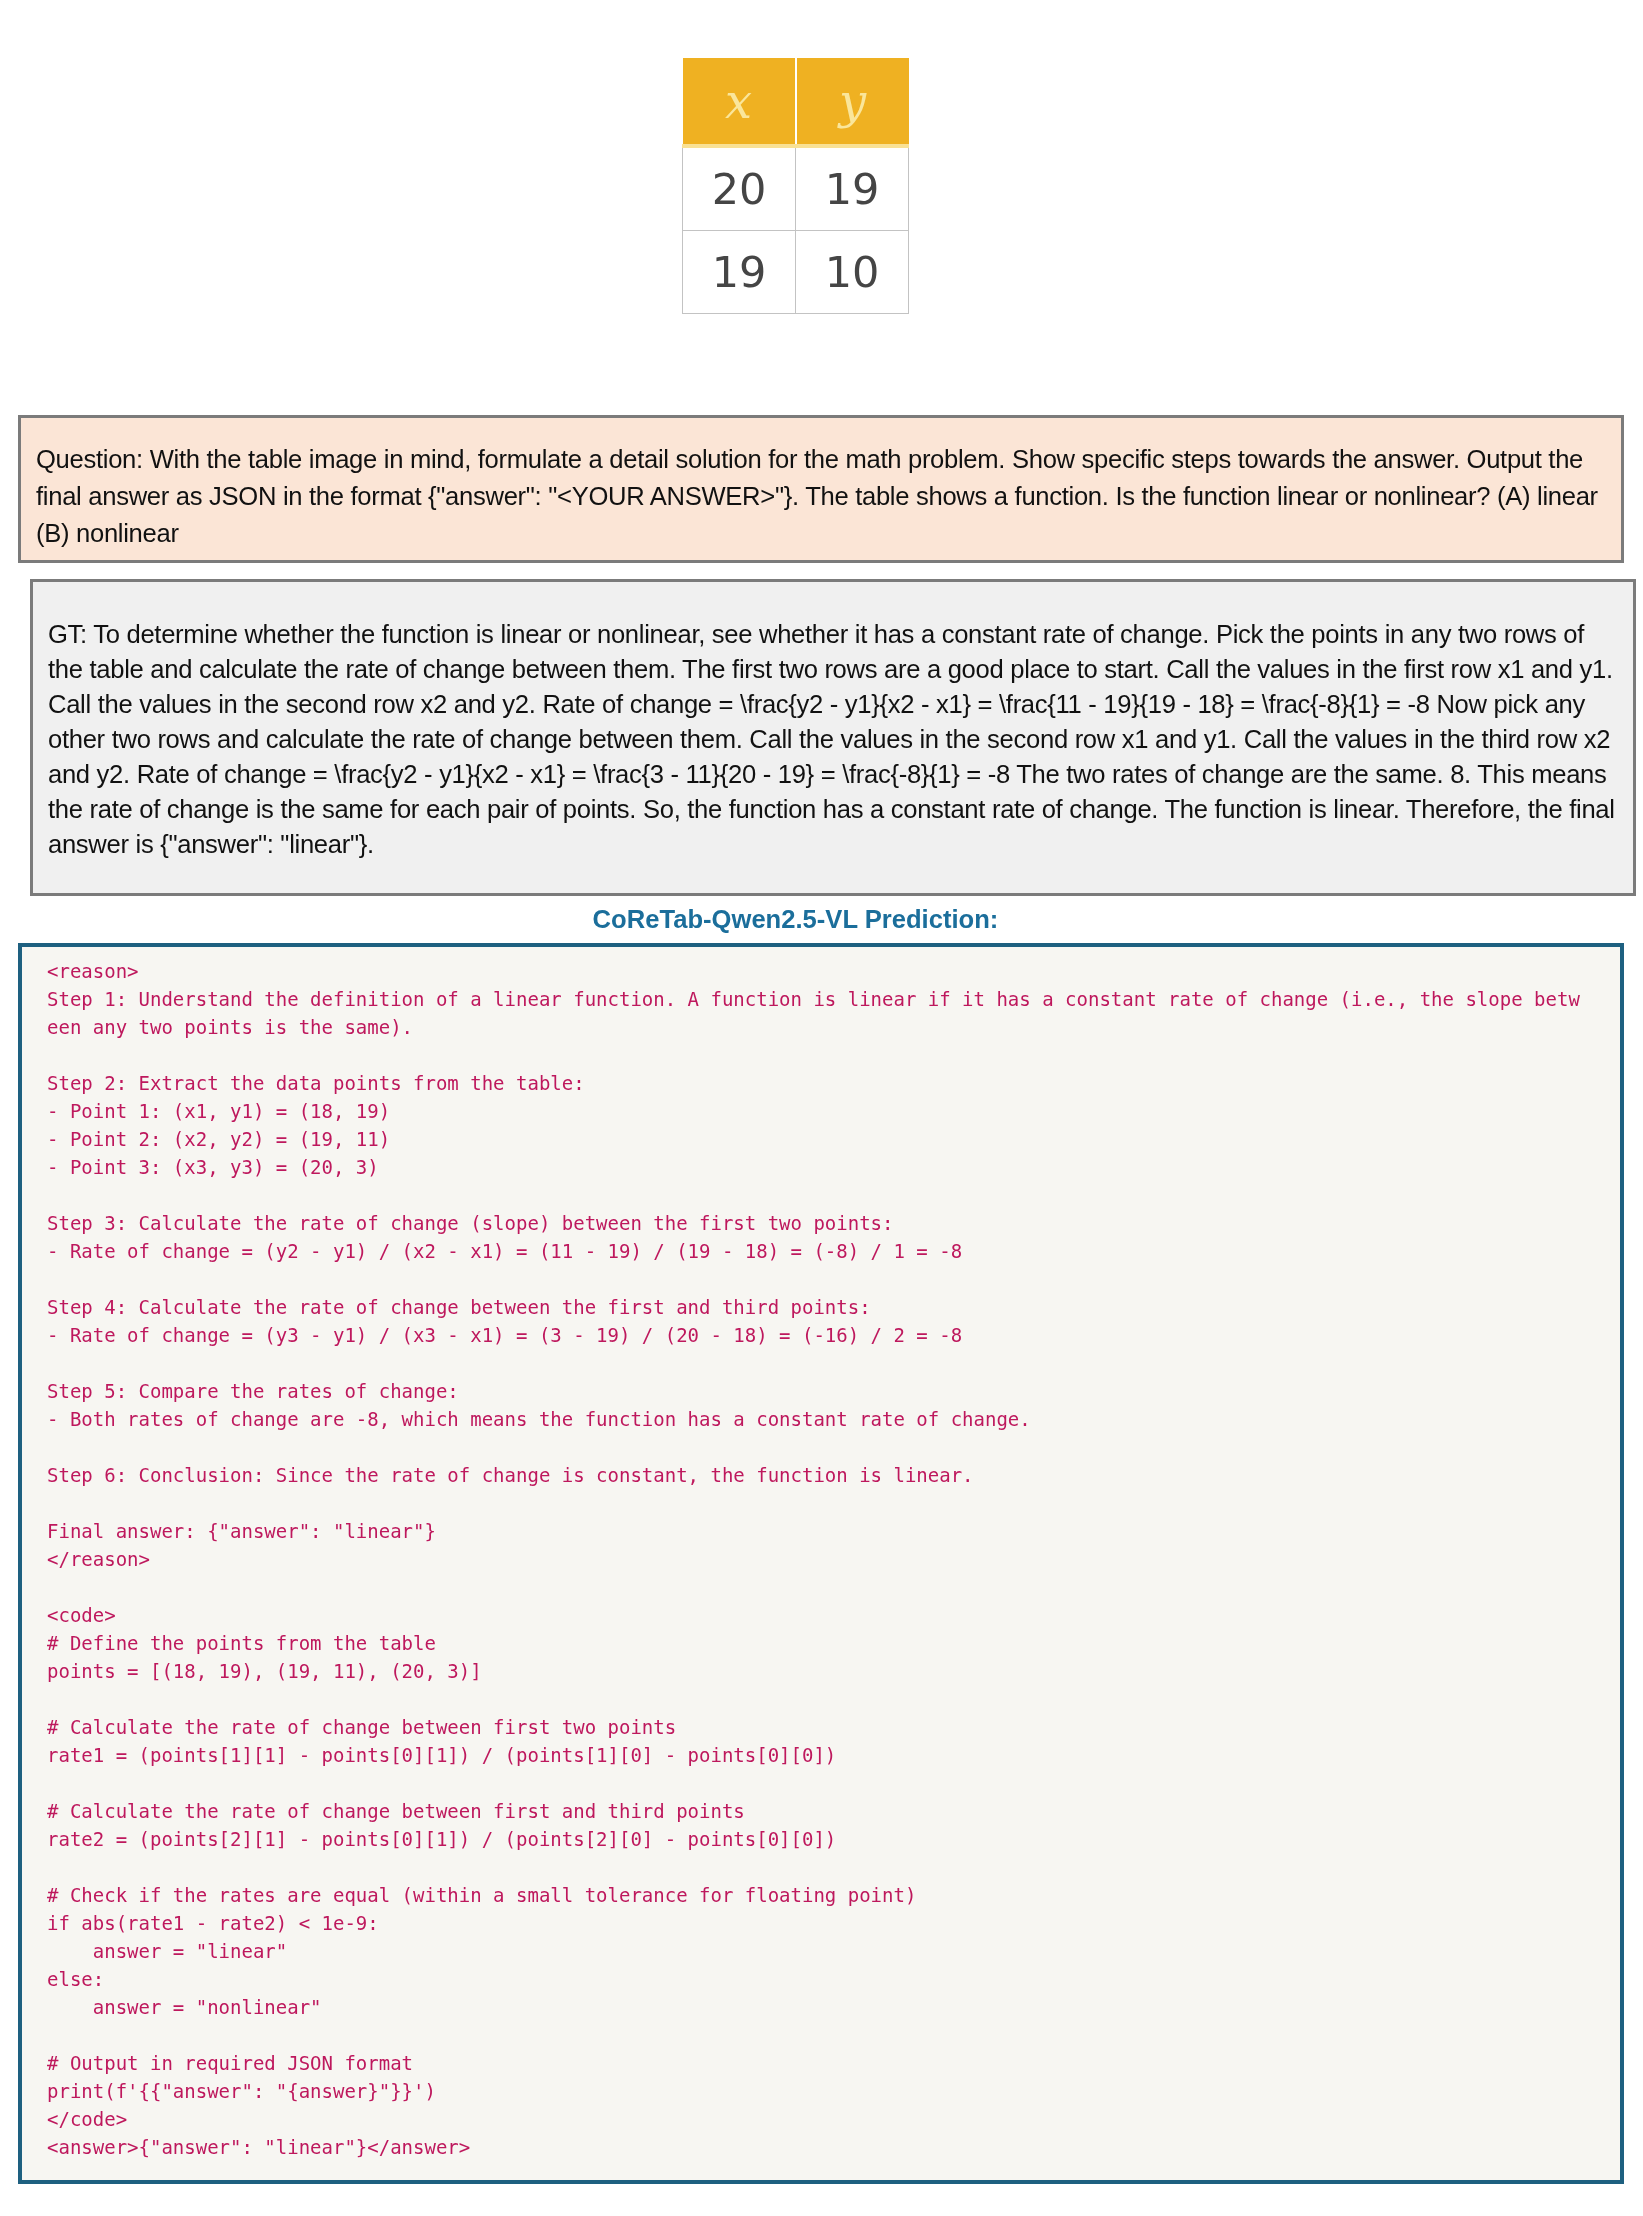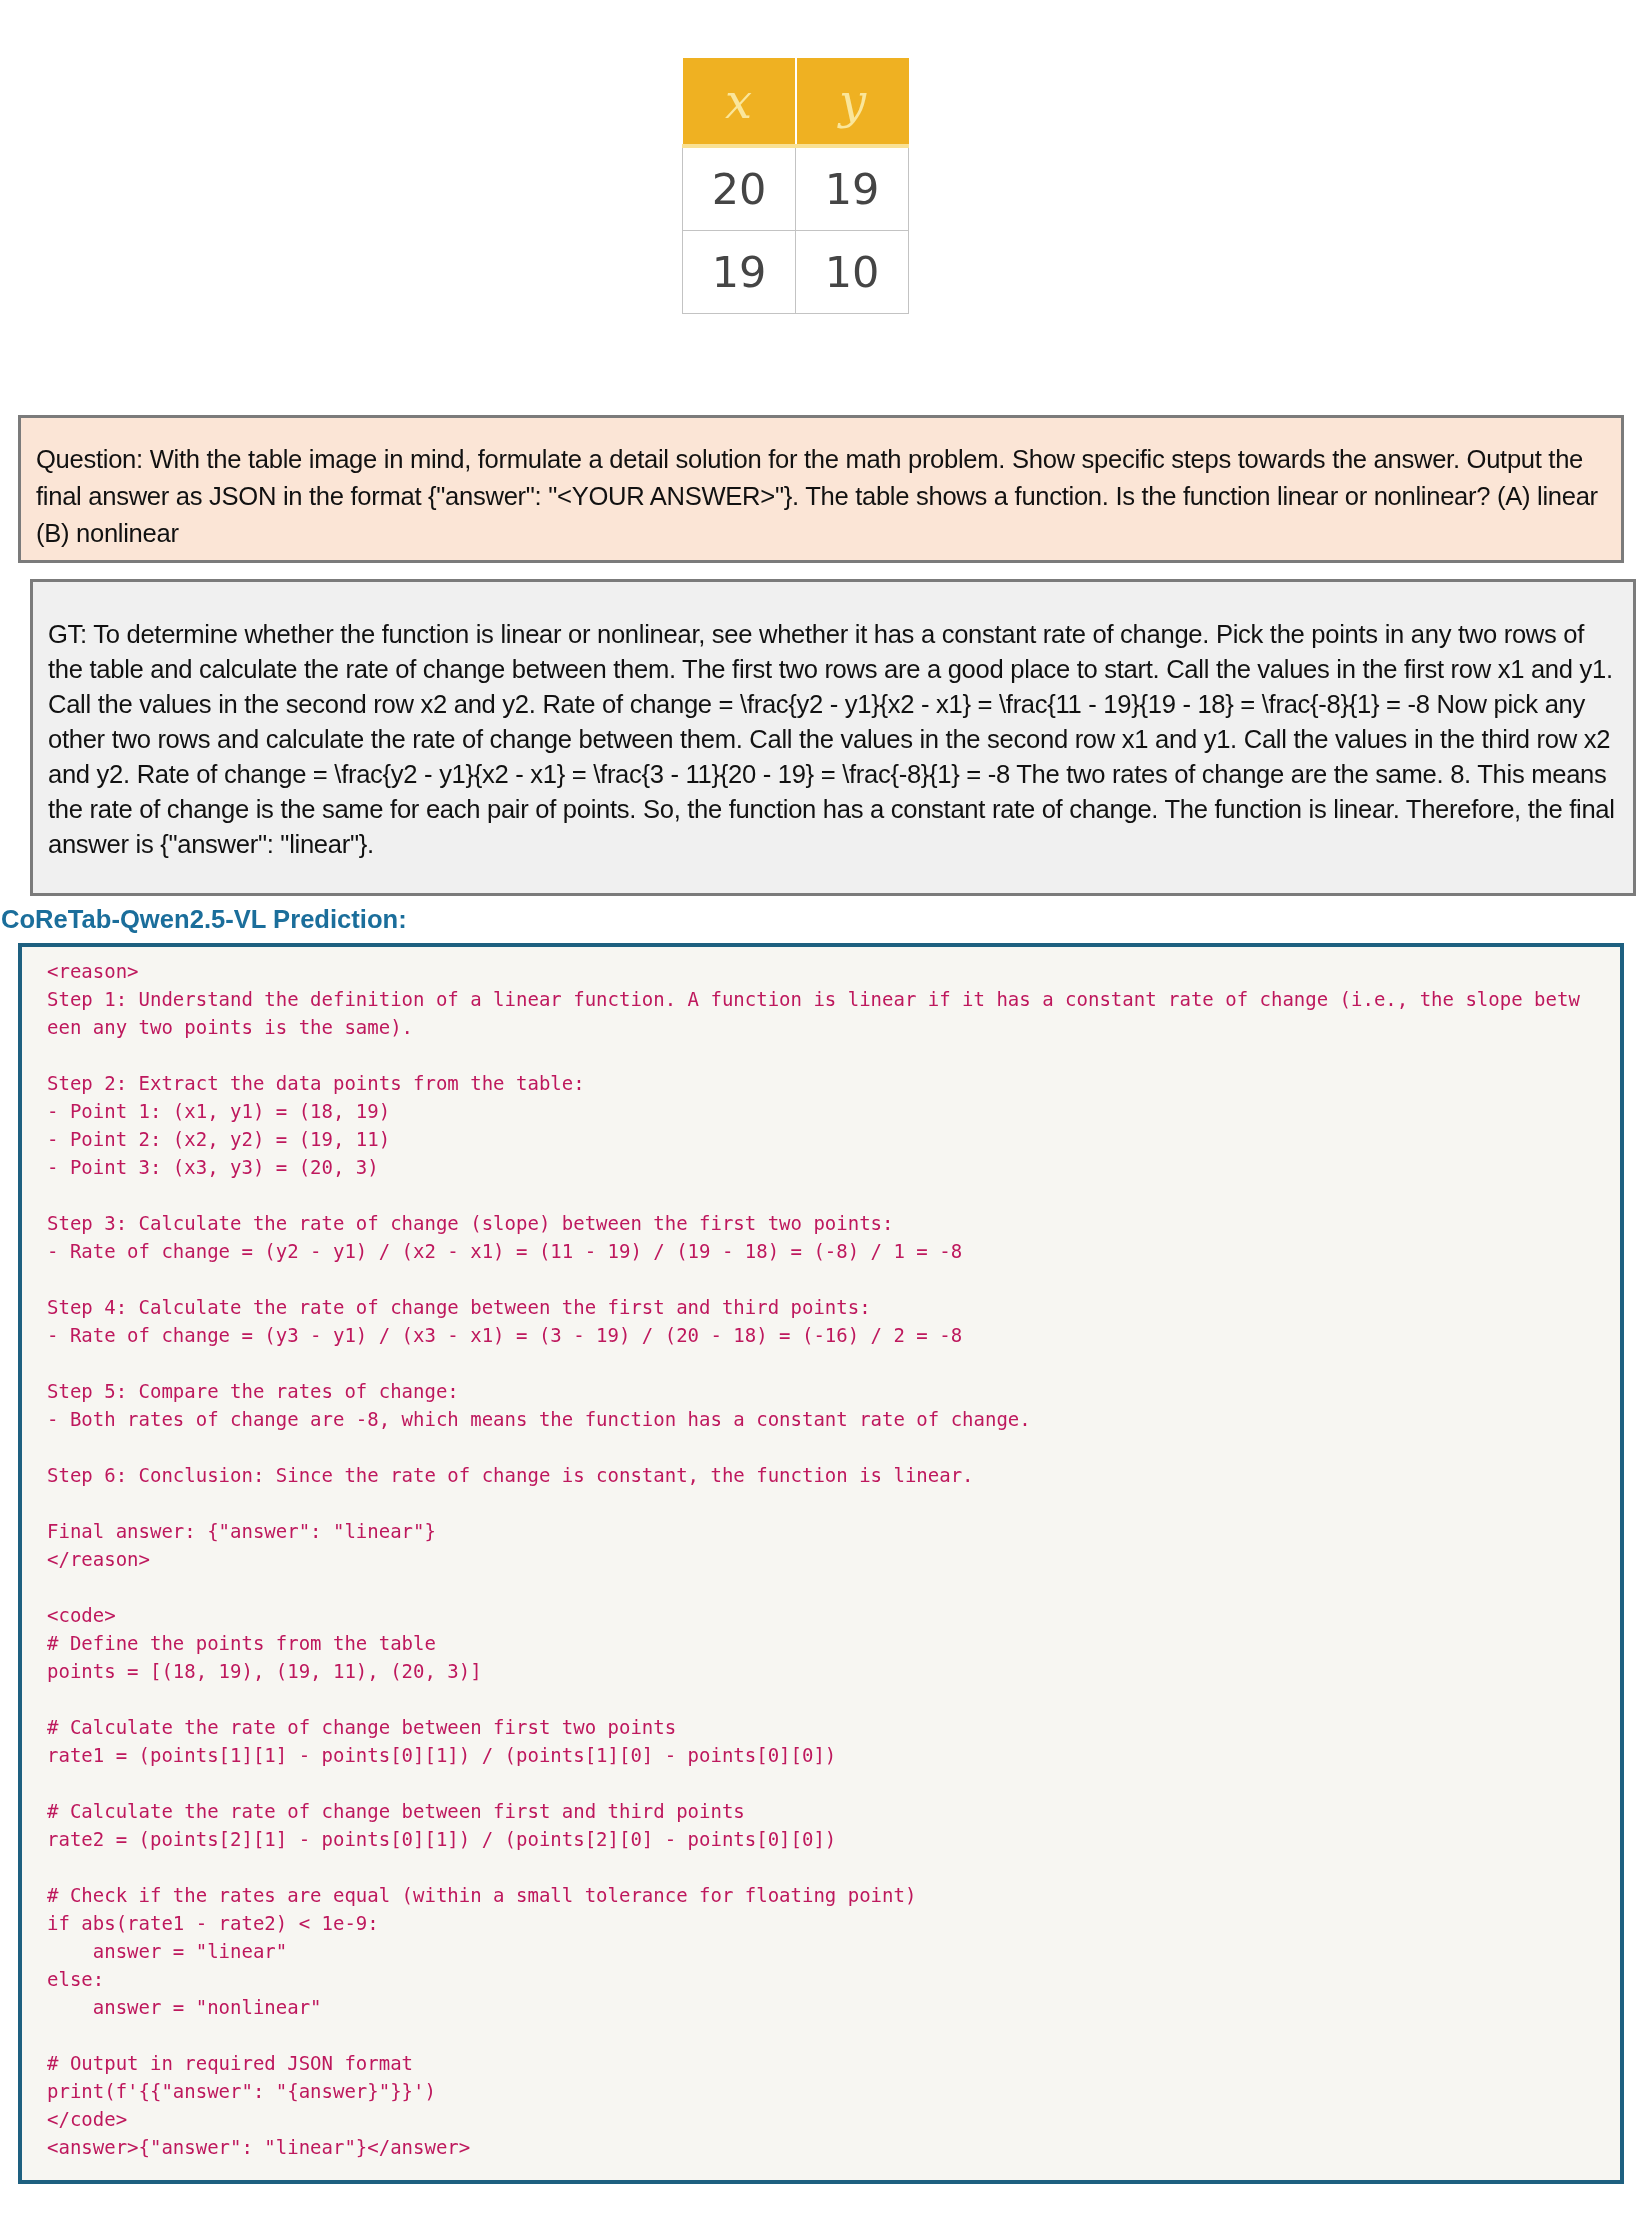--- a/index.html
+++ b/index.html
@@ -79,23 +79,24 @@
     font-size: 25.6px;
     line-height: 35px;
     letter-spacing: -0.3px;
     color: #111111;
     overflow: hidden;
   }
 
   
   .pred-title {
     position: absolute;
-    left: 1px;
+    left: 16px;
     top: 905px;
     width: 1559px;
+    text-align: center;
     font-size: 25.6px;
     font-weight: bold;
     color: #1B6E9B;
   }
 
   
   .pred-box {
     position: absolute;
     left: 18px;
     top: 943px;

